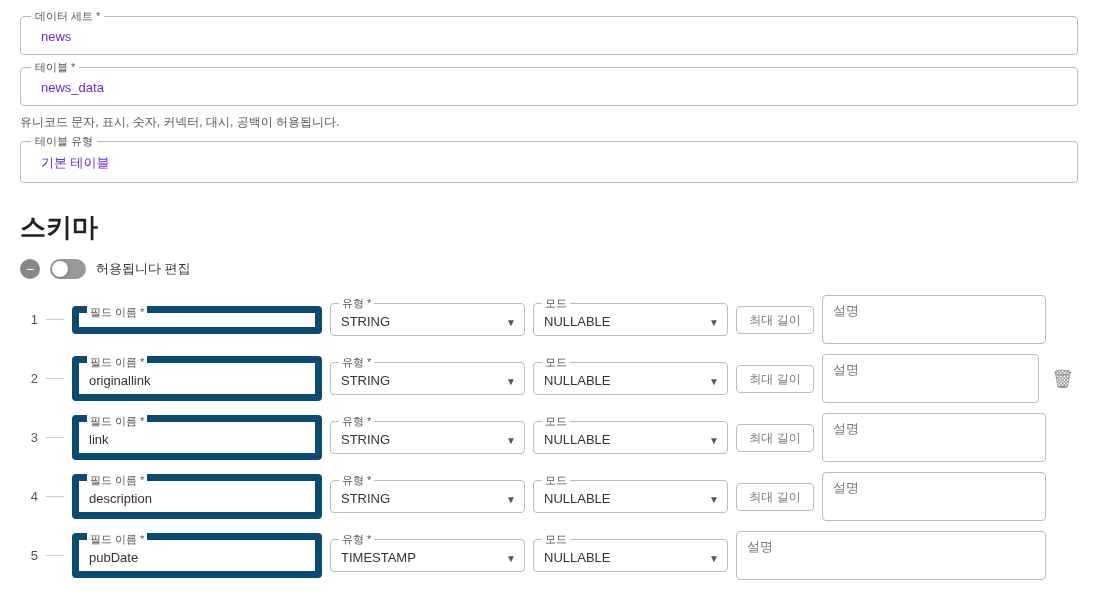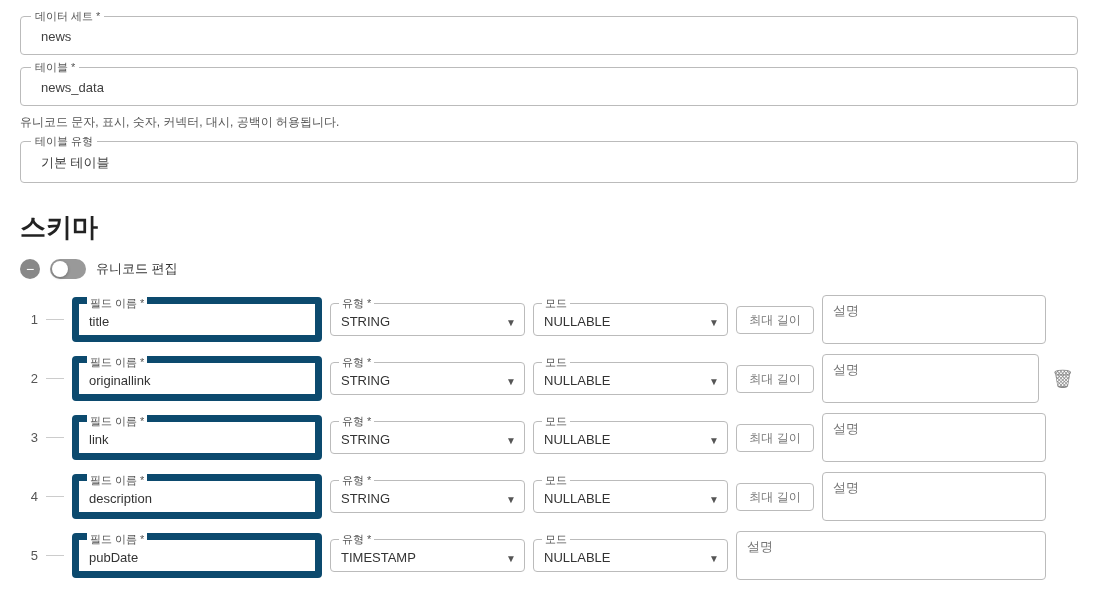--- a/index.html
+++ b/index.html
@@ -25,21 +25,21 @@
       padding: 0 4px;
       font-size: 11px;
       color: #555;
     }
     .field-group input[type="text"],
     .field-group .display-value {
       width: 100%;
       border: none;
       outline: none;
       font-size: 13px;
-      color: #404040;
+      color: #6d28d9;
       background: transparent;
       padding: 0;
       margin-top: 2px;
     }
     .hint-text {
       font-size: 12px;
       color: #555;
       margin-bottom: 10px;
       margin-top: -4px;
     }
@@ -261,30 +261,29 @@
 
 <div class="schema-title">스키마</div>
 
 <div class="toggle-row">
   <div class="minus-icon">−</div>
   <div class="toggle-container">
     <div class="toggle-track">
       <div class="toggle-thumb"></div>
     </div>
   </div>
-  <span class="toggle-label">유니코드 편집</span>
+  <span class="toggle-label">허용됩니다 편집</span>
 </div>
 
 <div class="schema-rows" id="schema-rows">
     <div class="schema-row">
       <div class="row-number">1</div>
       <div class="row-line"></div>
       <div class="schema-field-name">
       <legend>필드 이름 *</legend>
-      <input type="text" value="title" style="">
     </div>
       <div class="schema-select type-select">
       <legend>유형 *</legend>
       <select><option selected="">STRING</option><option>BYTES</option><option>INTEGER</option><option>FLOAT</option><option>BOOLEAN</option><option>RECORD</option><option>TIMESTAMP</option><option>DATE</option><option>TIME</option><option>DATETIME</option><option>NUMERIC</option><option>BIGNUMERIC</option><option>GEOGRAPHY</option><option>JSON</option></select>
       <span class="select-arrow">▼</span>
     </div>
       <div class="schema-select mode-select">
       <legend>모드</legend>
       <select><option selected="">NULLABLE</option><option>REQUIRED</option><option>REPEATED</option></select>
       <span class="select-arrow">▼</span>

